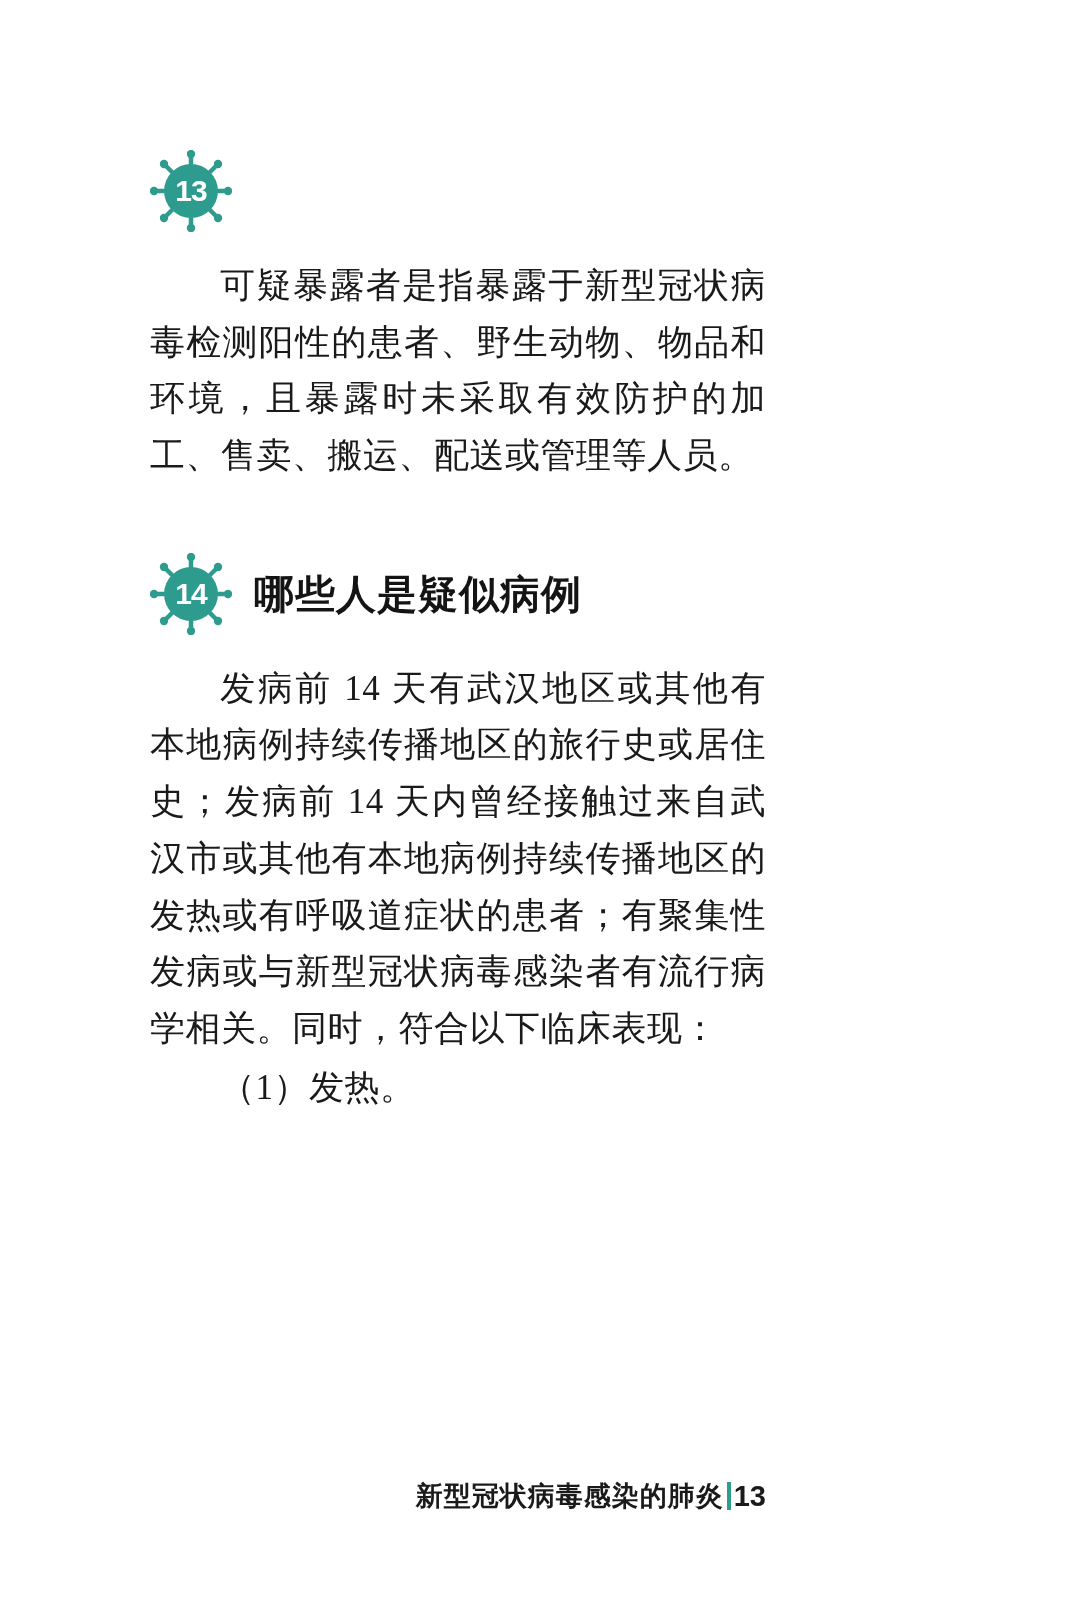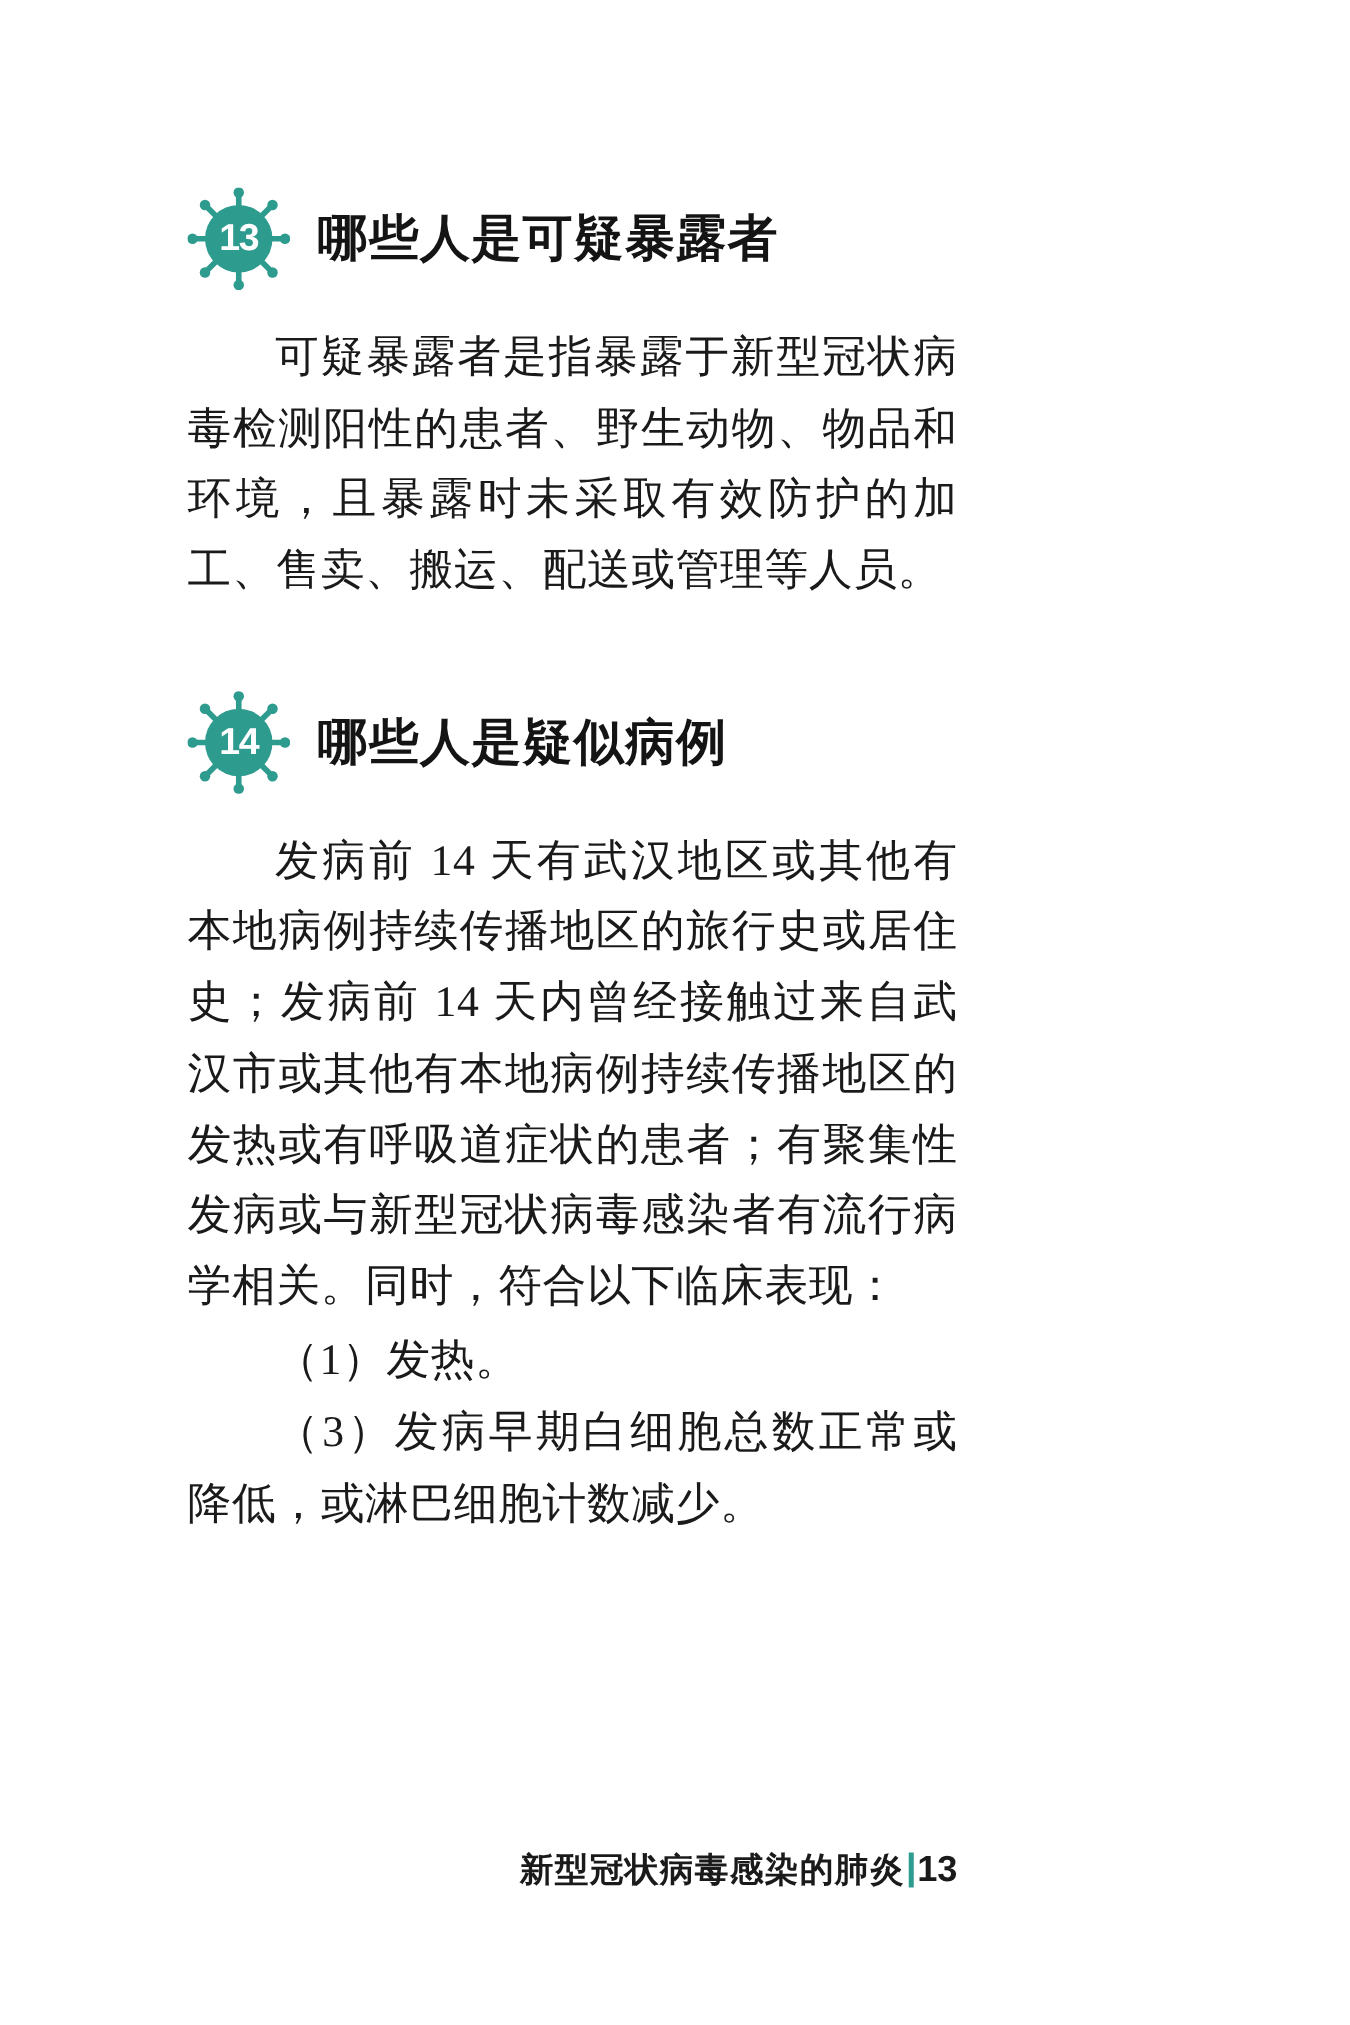--- a/index.html
+++ b/index.html
@@ -135,21 +135,20 @@
             <circle cx="4" cy="41" r="4.2"></circle>
             <circle cx="78" cy="41" r="4.2"></circle>
             <circle cx="14" cy="14" r="4.2"></circle>
             <circle cx="68" cy="14" r="4.2"></circle>
             <circle cx="14" cy="68" r="4.2"></circle>
             <circle cx="68" cy="68" r="4.2"></circle>
           </g>
         </svg>
         <div class="badge-num">13</div>
       </div>
-      <div class="heading-title">哪些人是可疑暴露者</div>
     </div>
     <p class="para">可疑暴露者是指暴露于新型冠状病毒检测阳性的患者、野生动物、物品和环境，且暴露时未采取有效防护的加工、售卖、搬运、配送或管理等人员。</p>
   </div>
 
   <div class="block-gap"></div>
 
   <div class="section">
     <div class="heading">
       <div class="virus-badge">
         <svg viewBox="0 0 82 82" xmlns="http://www.w3.org/2000/svg">
@@ -174,21 +173,20 @@
             <circle cx="14" cy="68" r="4.2"></circle>
             <circle cx="68" cy="68" r="4.2"></circle>
           </g>
         </svg>
         <div class="badge-num">14</div>
       </div>
       <div class="heading-title">哪些人是疑似病例</div>
     </div>
     <p class="para">发病前 14 天有武汉地区或其他有本地病例持续传播地区的旅行史或居住史；发病前 14 天内曾经接触过来自武汉市或其他有本地病例持续传播地区的发热或有呼吸道症状的患者；有聚集性发病或与新型冠状病毒感染者有流行病学相关。同时，符合以下临床表现：</p>
     <p class="para">（1）发热。</p>
-    <p class="para">（3）发病早期白细胞总数正常或降低，或淋巴细胞计数减少。</p>
   </div>
 
   <div class="footer">
     <span class="footer-title">新型冠状病毒感染的肺炎</span>
     <span class="footer-rule"></span>
     <span class="footer-page">13</span>
   </div>
 
 </div>
 

